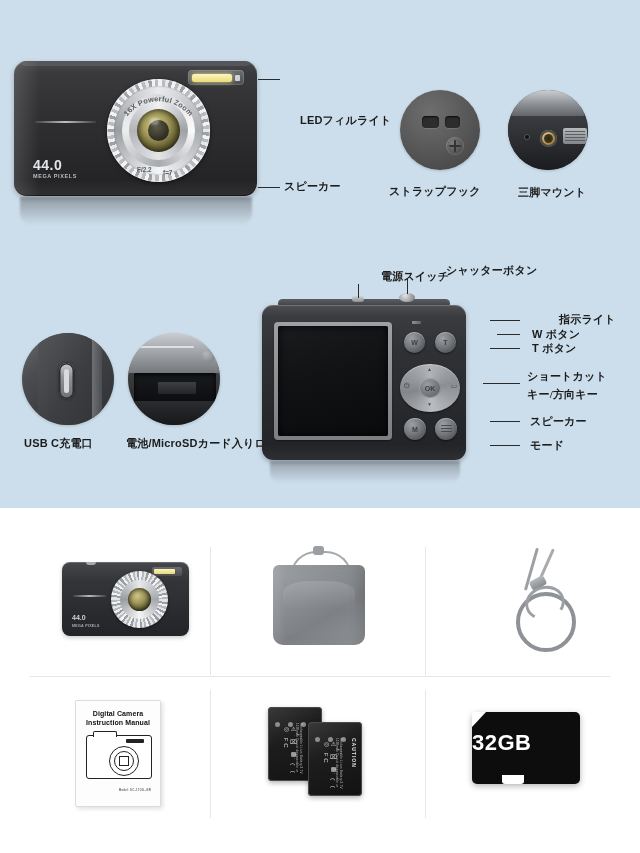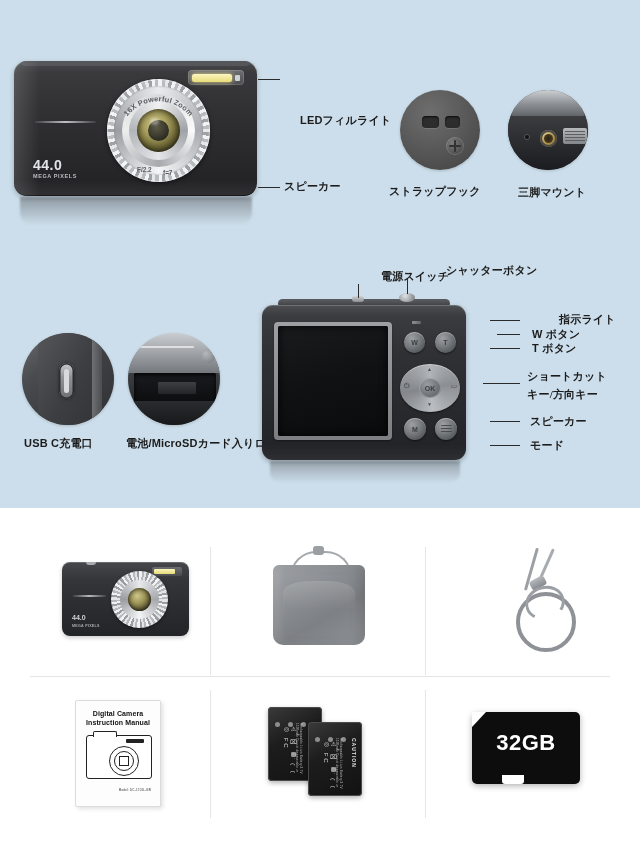--- a/index.html
+++ b/index.html
@@ -403,21 +403,21 @@
   }
   .sdcard:before{ 
     content:"";position:absolute;left:0;top:0;width:14px;height:15px;background:#ffffff;
     clip-path:polygon(0 0,100% 0,0 100%);
   }
   .sdcard:after{ 
     content:"";position:absolute;left:30px;bottom:0;width:22px;height:9px;background:#ffffff;
     border-radius:0 0 3px 3px;
   }
   .sd-txt{
-    position:absolute;left:0;top:18px;width:100%;text-align:center;
+    position:absolute;left:0;top:18px;width:100%;
     font-size:22px;font-weight:bold;color:#ffffff;letter-spacing:.5px;
   }
 </style>
 </head>
 <body>
 
 <div id="root">
 
   <div class="panel-top"></div>
   <div class="panel-bottom"></div>

